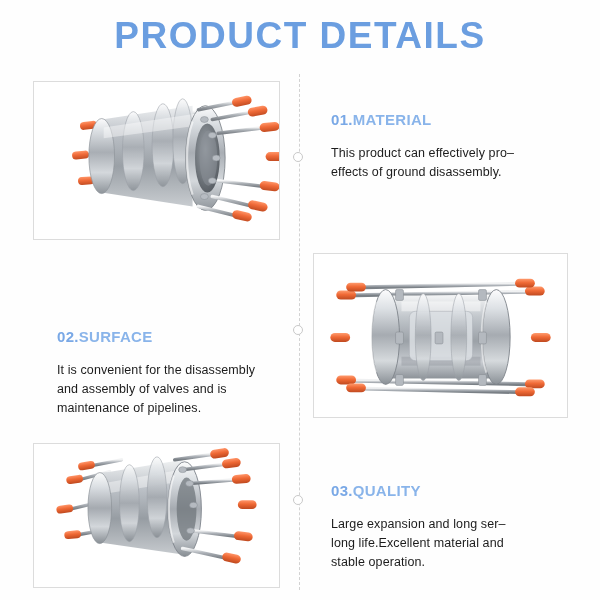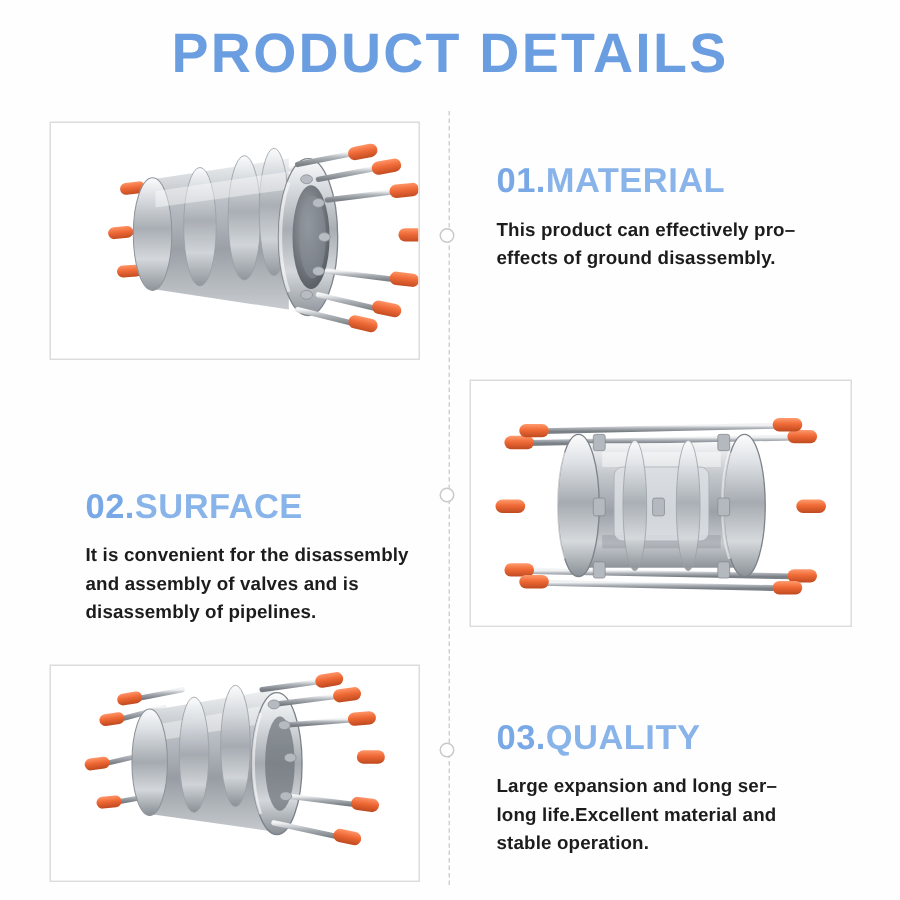--- a/index.html
+++ b/index.html
@@ -72,33 +72,33 @@
   #photo-frame-2 { left: 313px; top: 253px; width: 255px; height: 165px; }
   #photo-frame-3 { left: 33px;  top: 443px; width: 247px; height: 145px; }
 
   
   .section-block { position: absolute; }
   #section-1 { left: 331px; top: 106px; width: 250px; }
   #section-2 { left: 57px;  top: 288px; width: 250px; margin-top: 35px; }
   #section-3 { left: 331px; top: 477px; width: 250px; }
 
   .section-heading {
-    font-size: 23px;
+    font-size: 15px;
     font-weight: bold;
     letter-spacing: 0.3px;
     line-height: 28px;
     margin: 0 0 10px 0;
     white-space: nowrap;
   }
   .heading-num { color: #79a8e6; }
   .heading-word { color: #89b4ea; }
 
   .section-body {
     font-size: 12.5px;
-    font-weight: bold;
+    font-weight: normal;
     color: #1c1c1c;
     line-height: 19px;
     margin: 0;
     letter-spacing: 0.1px;
   }
   .section-body .ln { display: block; white-space: nowrap; }
 </style>
 </head>
 <body>
 
@@ -377,21 +377,21 @@
       <span class="ln">This product can effectively pro–</span>
       <span class="ln">effects of ground disassembly.</span>
     </p>
   </div>
 
   <div class="section-block" id="section-2">
     <div class="section-heading"><span class="heading-num">02.</span><span class="heading-word">SURFACE</span></div>
     <p class="section-body">
       <span class="ln">It is convenient for the disassembly</span>
       <span class="ln">and assembly of valves and is</span>
-      <span class="ln">disassembly of pipelines.</span>
+      <span class="ln">maintenance of pipelines.</span>
     </p>
   </div>
 
   <div class="section-block" id="section-3">
     <div class="section-heading"><span class="heading-num">03.</span><span class="heading-word">QUALITY</span></div>
     <p class="section-body">
       <span class="ln">Large expansion and long ser–</span>
       <span class="ln">long life.Excellent material and</span>
       <span class="ln">stable operation.</span>
     </p>

